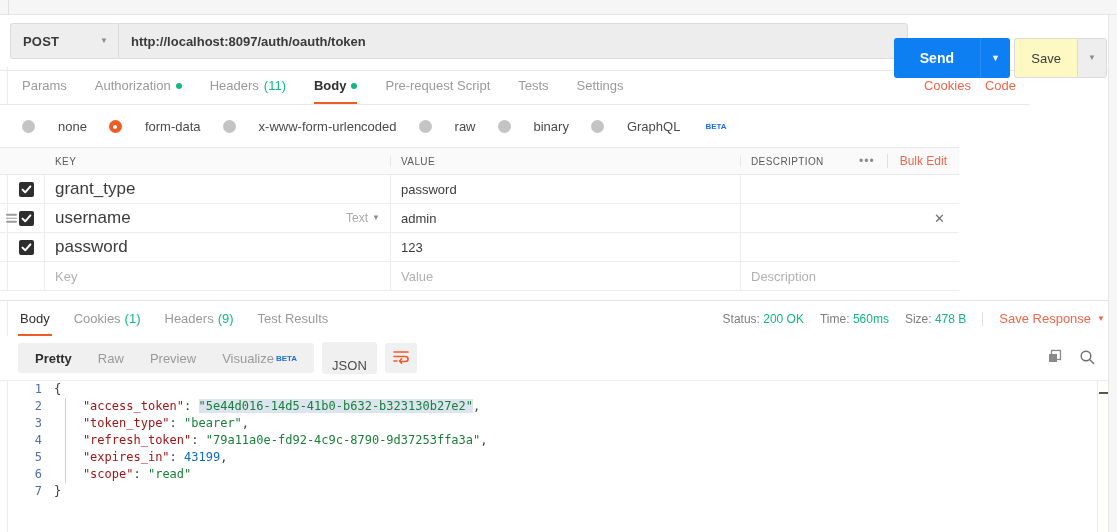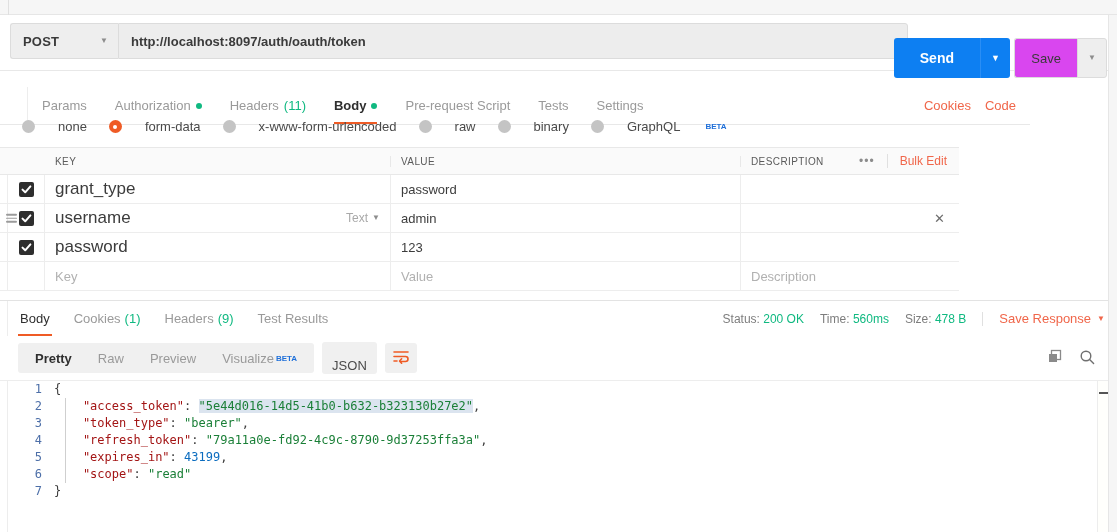--- a/index.html
+++ b/index.html
@@ -48,34 +48,34 @@
     border-radius: 3px 0 0 3px; cursor: pointer;
   }
   .btn-send-caret {
     background: #0d7ff2; width: 30px; border-radius: 0 3px 3px 0;
     display: flex; align-items: center; justify-content: center;
     border-left: 1px solid #2a8ef5; cursor: pointer;
   }
   .btn-send-caret .caret { color: #fff; font-size: 9px; }
   .save-wrap { position: absolute; right: 10px; top: 23px; display: flex; height: 40px; }
   .btn-save {
-    background: #d946ef; border: 1px solid #dcdcdc; border-right: none;
+    background: #fef9c3; border: 1px solid #dcdcdc; border-right: none;
     border-radius: 3px 0 0 3px; display: flex; align-items: center;
     padding: 0 16px; font-size: 13px; color: #3a3a3a; cursor: pointer;
   }
   .btn-save-caret {
     background: #eeeeee; border: 1px solid #dcdcdc; width: 30px;
     border-radius: 0 3px 3px 0; display: flex; align-items: center;
     justify-content: center; cursor: pointer;
   }
 
   
   .req-tabs {
-    position: absolute; left: 0; top: 87px; width: 1030px; height: 38px;
-    border-bottom: 1px solid #e8e8e8; display: flex; align-items: stretch; padding-left: 20px;
+    position: absolute; left: 0; top: 67px; width: 1030px; height: 38px;
+    border-bottom: 1px solid #e8e8e8; display: flex; align-items: stretch;
   }
   .req-tabs .edge-l { width: 8px; border-right: 1px solid #ededed; }
   .rtab {
     display: flex; align-items: center; gap: 5px; padding: 0 14px;
     font-size: 13px; color: #9a9a9a; cursor: pointer; position: relative;
   }
   .rtab.active { color: #2f2f2f; font-weight: bold; }
   .rtab.active::after {
     content: ""; position: absolute; left: 14px; right: 14px; bottom: 0;
     height: 2px; background: #ef5b25;

